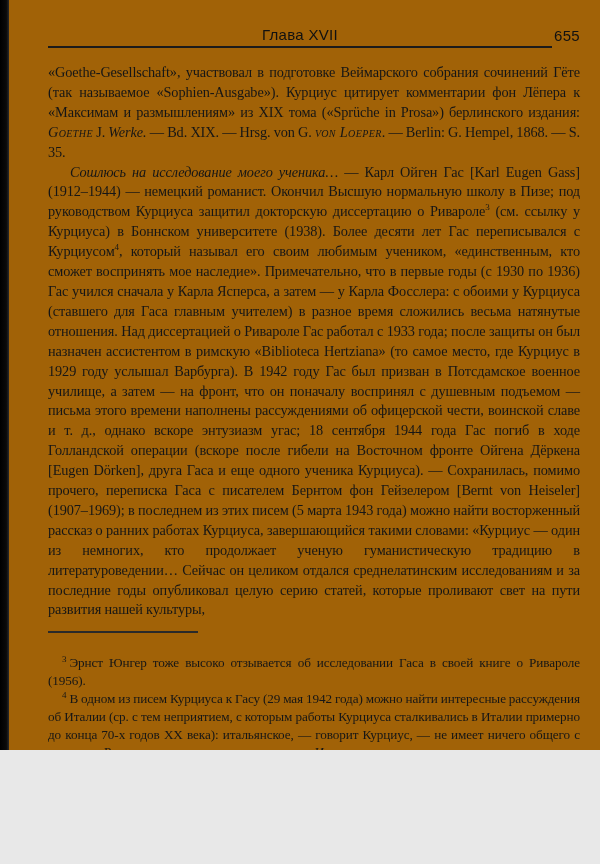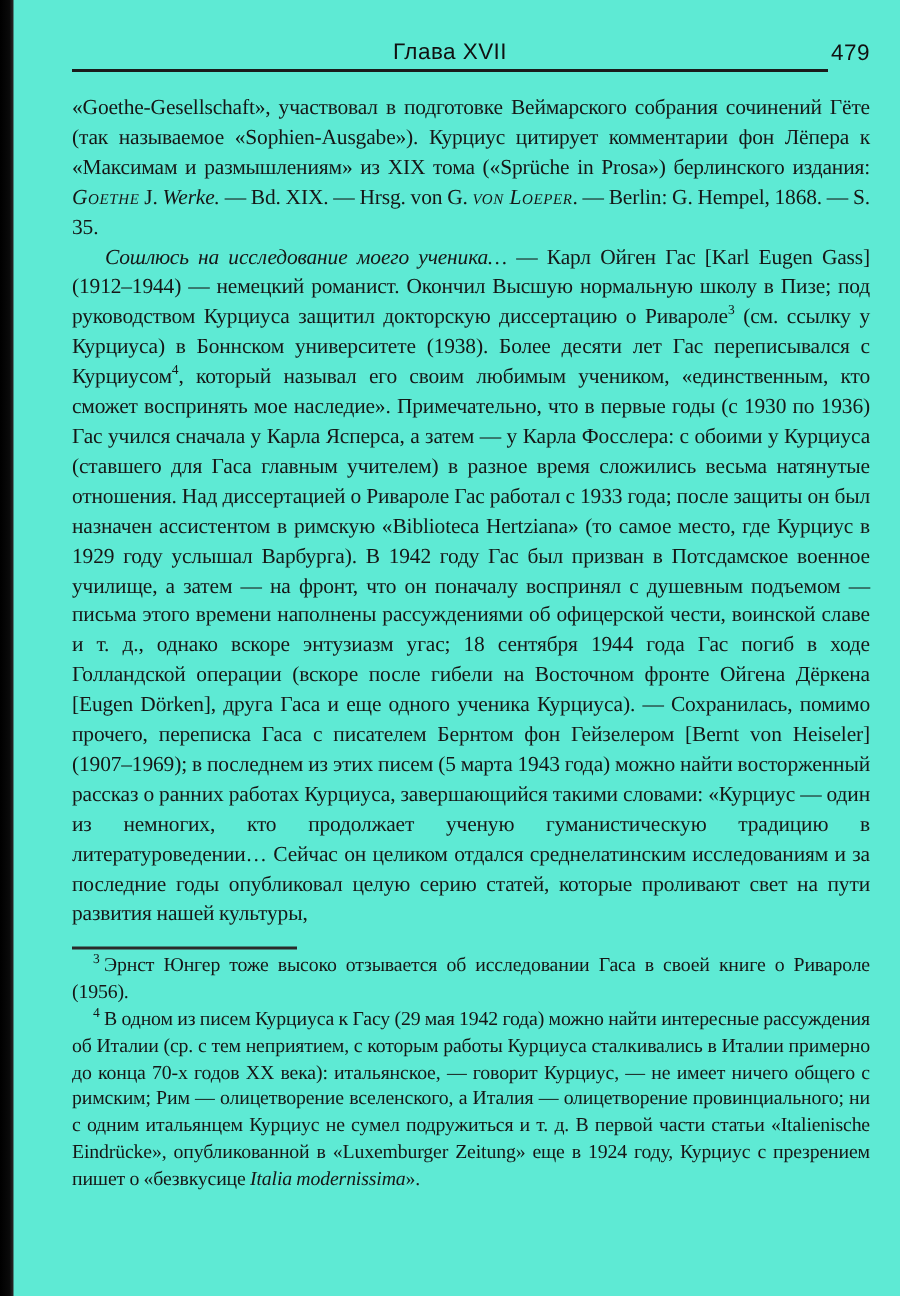--- a/index.html
+++ b/index.html
@@ -3,22 +3,22 @@
 <meta charset="utf-8">
 <style>
   html, body { margin: 0; padding: 0; }
   body {
     width: 600px; height: 864px;
     background: #e8e8e8;
     font-family: "Liberation Serif", serif;
   }
   .page {
     position: relative;
-    width: 600px; height: 864px;
-    background: #5eead4;
+    width: 600px; height: 750px;
+    background: #a16207;
     overflow: hidden;
     color: #161616;
   }
   .scan-edge {
     position: absolute;
     left: 0; top: 0; bottom: 0;
     width: 9px;
     background: linear-gradient(to right, #000 0%, #0a0a0a 70%, #2a2a2a 100%);
   }
   .content {
@@ -70,41 +70,41 @@
   }
   .footnote {
     margin: 0;
     text-align: justify;
     font-size: 13.2px;
     line-height: 17.8px;
     letter-spacing: -0.1px;
     word-spacing: -0.3px;
     text-indent: 14px;
   }
-  .footnote.first { margin-top: 1px; }
+  .footnote.first { margin-top: 21px; }
   sup.fnmark {
     font-size: 9px;
     line-height: 0;
     vertical-align: super;
     margin-right: 3px;
   }
 </style>
 </head>
 <body>
 
 <div class="page">
   <div class="scan-edge"></div>
 
   <div class="content">
 
     <div class="running-header">
       <div class="rule-wrap">
         <span class="chapter">Глава XVII</span>
       </div>
-      <span class="pagenum">479</span>
+      <span class="pagenum">655</span>
     </div>
 
     <p class="para p1"><span>«Goethe-Gesellschaft», участвовал в подготовке Веймарского собрания сочинений Гёте (так называемое «Sophien-Ausgabe»). Курциус цитирует комментарии фон Лёпера к «Максимам и размышлениям» из XIX тома («Sprüche in Prosa») берлинского издания: </span><span class="sc">Goethe</span><span> J. </span><span class="it">Werke.</span><span> — Bd. XIX. — Hrsg. von G. </span><span class="sc">von Loeper</span><span>. — Berlin: G. Hempel, 1868. — S. 35.</span></p>
 
     <p class="para p2"><span class="it">Сошлюсь на исследование моего ученика…</span><span> — Карл Ойген Гас [Karl Eugen Gass] (1912–1944) — немецкий романист. Окончил Высшую нормальную школу в Пизе; под руководством Курциуса защитил докторскую диссертацию о Ривароле</span><sup class="fnref">3</sup><span> (см. ссылку у Курциуса) в Боннском университете (1938). Более десяти лет Гас переписывался с Курциусом</span><sup class="fnref">4</sup><span>, который называл его своим любимым учеником, «единственным, кто сможет воспринять мое наследие». Примечательно, что в первые годы (с 1930 по 1936) Гас учился сначала у Карла Ясперса, а затем — у Карла Фосслера: с обоими у Курциуса (ставшего для Гаса главным учителем) в разное время сложились весьма натянутые отношения. Над диссертацией о Ривароле Гас работал с 1933 года; после защиты он был назначен ассистентом в римскую «Biblioteca Hertziana» (то самое место, где Курциус в 1929 году услышал Варбурга). В 1942 году Гас был призван в Потсдамское военное училище, а затем — на фронт, что он поначалу воспринял с душевным подъемом — письма этого времени наполнены рассуждениями об офицерской чести, воинской славе и т. д., однако вскоре энтузиазм угас; 18 сентября 1944 года Гас погиб в ходе Голландской операции (вскоре после гибели на Восточном фронте Ойгена Дёркена [Eugen Dörken], друга Гаса и еще одного ученика Курциуса). — Сохранилась, помимо прочего, переписка Гаса с писателем Бернтом фон Гейзелером [Bernt von Heiseler] (1907–1969); в последнем из этих писем (5 марта 1943 года) можно найти восторженный рассказ о ранних работах Курциуса, завершающийся такими словами: «Курциус — один из немногих, кто продолжает ученую гуманистическую традицию в литературоведении… Сейчас он целиком отдался среднелатинским исследованиям и за последние годы опубликовал целую серию статей, которые проливают свет на пути развития нашей культуры,</span></p>
 
     <div class="fn-separator"></div>
 
     <p class="footnote first"><sup class="fnmark">3</sup><span>Эрнст Юнгер тоже высоко отзывается об исследовании Гаса в своей книге о Ривароле (1956).</span></p>
 

